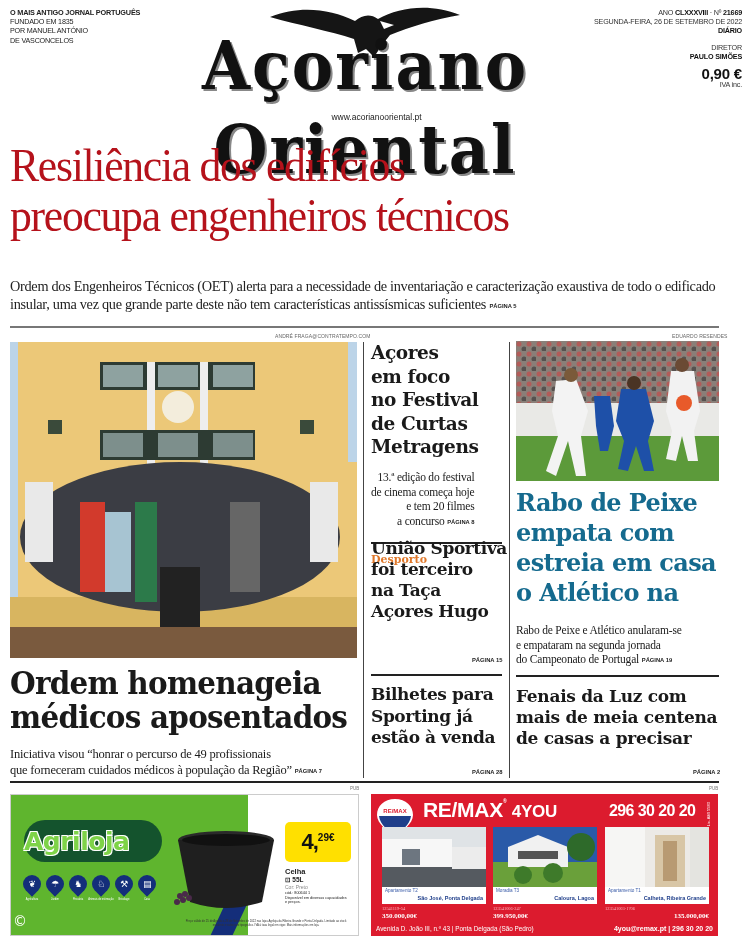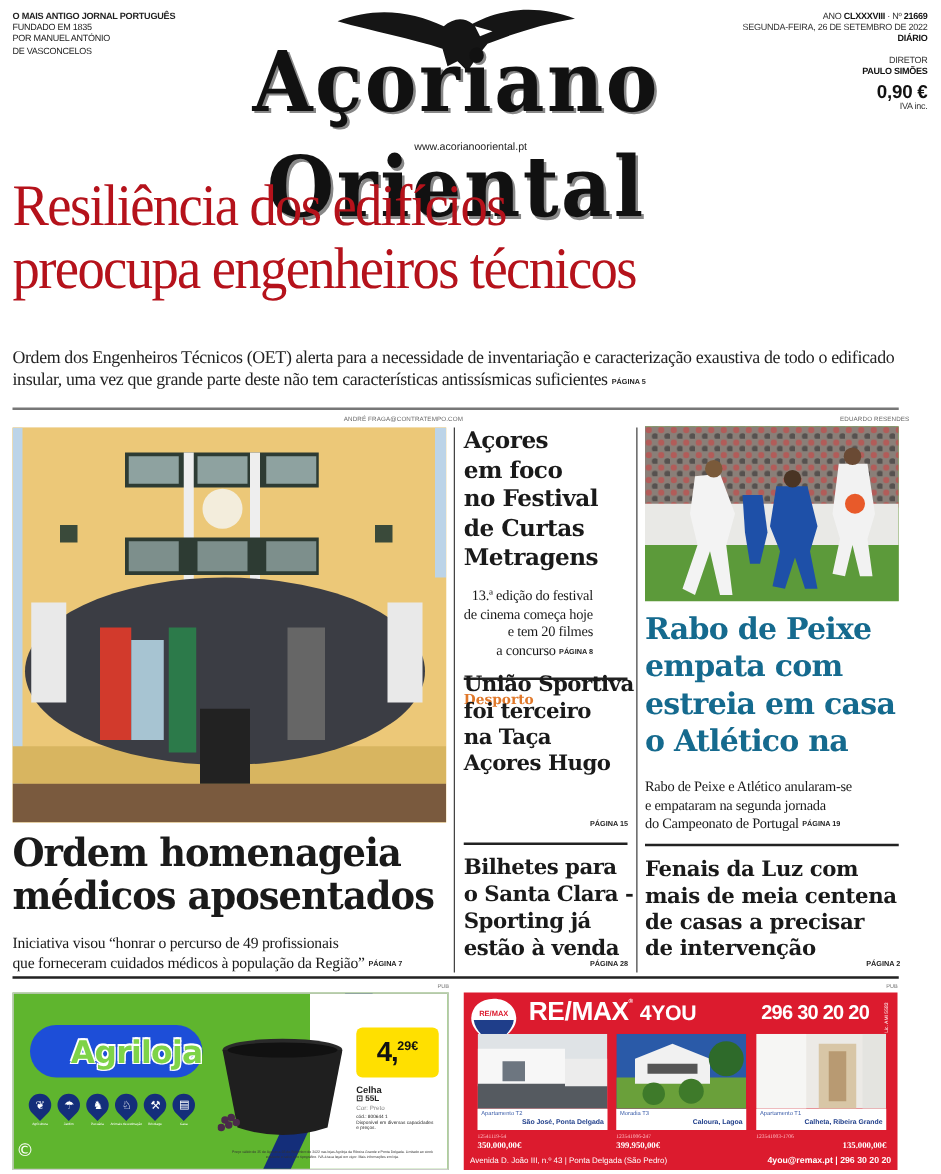--- a/index.html
+++ b/index.html
@@ -55,22 +55,22 @@
     .right-title-blue { position: absolute; left: 516px; top: 488px; font-family: "DejaVu Serif", serif; font-weight: bold; font-size: 24px; line-height: 30px; color: #156a8e; letter-spacing: -0.6px; white-space: nowrap; }
     .right-sub { position: absolute; left: 516px; top: 623px; font-size: 11.5px; line-height: 14.5px; letter-spacing: -0.2px; white-space: nowrap; }
     .right-title2 { position: absolute; left: 516px; top: 686px; font-family: "DejaVu Serif", serif; font-weight: bold; font-size: 17px; line-height: 21px; letter-spacing: -0.3px; white-space: nowrap; }
 
     .pub { position: absolute; font-family: "Liberation Sans", sans-serif; font-size: 4.5px; color: #777; }
 
     
     .ad-agri { position: absolute; left: 10px; top: 794px; width: 349px; height: 142px; background: #5fb52e; overflow: hidden; border: 1px solid #ccc; }
     .ad-agri .white-wedge { position: absolute; right: 0; top: 0; width: 110px; height: 142px; background: #fff; }
     .ad-agri .blue-wedge { position: absolute; right: 95px; top: -10px; width: 22px; height: 170px; background: #142e7a; transform: skewX(-25deg); }
-    .agri-logo { position: absolute; left: 13px; top: 25px; width: 138px; height: 42px; border-radius: 23px; background: #1d4ed8;
-      display: flex; align-items: center; justify-content: flex-end; }
+    .agri-logo { position: absolute; left: 13px; top: 25px; width: 138px; height: 42px; border-radius: 23px; background: #14532d;
+      display: flex; align-items: center; justify-content: flex-start; }
     .agri-logo span { font-family: "DejaVu Sans", sans-serif; font-weight: bold; font-size: 25px; color: #7ed348; letter-spacing: -0.5px;
       text-shadow: 1px 1px 0 #fff, -1px -1px 0 #fff, 1px -1px 0 #fff, -1px 1px 0 #fff; }
     .agri-icons { position: absolute; left: 12px; top: 80px; display: flex; gap: 5px; }
     .agri-icon { width: 18px; display: flex; flex-direction: column; align-items: center; }
     .agri-icon .pin { width: 18px; height: 18px; border-radius: 50% 50% 50% 0; transform: rotate(-45deg); background: #142e7a; display: flex; align-items: center; justify-content: center; }
     .agri-icon .pin i { transform: rotate(45deg); color: #fff; font-style: normal; font-size: 9px; line-height: 1; }
     .agri-icon .lbl { font-size: 2.6px; color: #fff; margin-top: 5px; text-align: center; font-family: "Liberation Sans", sans-serif; white-space: nowrap; }
     .tub { position: absolute; left: 163px; top: 35px; width: 100px; height: 82px; }
     .price-box { position: absolute; left: 274px; top: 27px; width: 66px; height: 40px; background: #ffe000; border-radius: 5px;
       display: flex; align-items: center; justify-content: center; font-family: "Liberation Sans", sans-serif; font-weight: bold; color: #111; }
@@ -217,21 +217,20 @@
   <div>foi terceiro</div>
   <div>na Taça</div>
   <div>Açores Hugo</div>
 </div>
 <div class="pg-right" style="left:472px; top:657px;">PÁGINA 15</div>
 
 <div class="thin-rule" style="left:371px; top:674px; width:131px; height:1.5px;"></div>
 
 <div class="mid-title" style="top:684px; font-size:17px; line-height:21.5px;">
   <div>Bilhetes para</div>
-  <div>o Santa Clara -</div>
   <div>Sporting já</div>
   <div>estão à venda</div>
 </div>
 <div class="pg-right" style="left:472px; top:769px;">PÁGINA 28</div>
 
 <div class="vline" style="left:509px; top:342px; height:436px;"></div>
 <div class="credit" style="left:672px; top:333px;">EDUARDO RESENDES</div>
 <div class="photo-football" aria-label="Football match between players in white and blue kits">
   <svg width="203" height="140" viewBox="0 0 203 140">
     <rect x="0" y="0" width="203" height="65" fill="#8a7f78"></rect>
@@ -266,21 +265,20 @@
   <div>e empataram na segunda jornada</div>
   <div><span>do Campeonato de Portugal</span> <span class="pg">PÁGINA 19</span></div>
 </div>
 
 <div class="thin-rule" style="left:516px; top:675px; width:203px; height:1.5px;"></div>
 
 <div class="right-title2">
   <div>Fenais da Luz com</div>
   <div>mais de meia centena</div>
   <div>de casas a precisar</div>
-  <div>de intervenção</div>
 </div>
 <div class="pg-right" style="left:693px; top:769px;">PÁGINA 2</div>
 
 <div class="thin-rule" style="left:10px; top:781px; width:709px; height:1.5px;"></div>
 <div class="pub" style="left:350px; top:786px;">PUB</div>
 <div class="pub" style="left:709px; top:786px;">PUB</div>
 
 <div class="ad-agri">
   <div class="blue-wedge"></div>
   <div class="white-wedge"></div>

